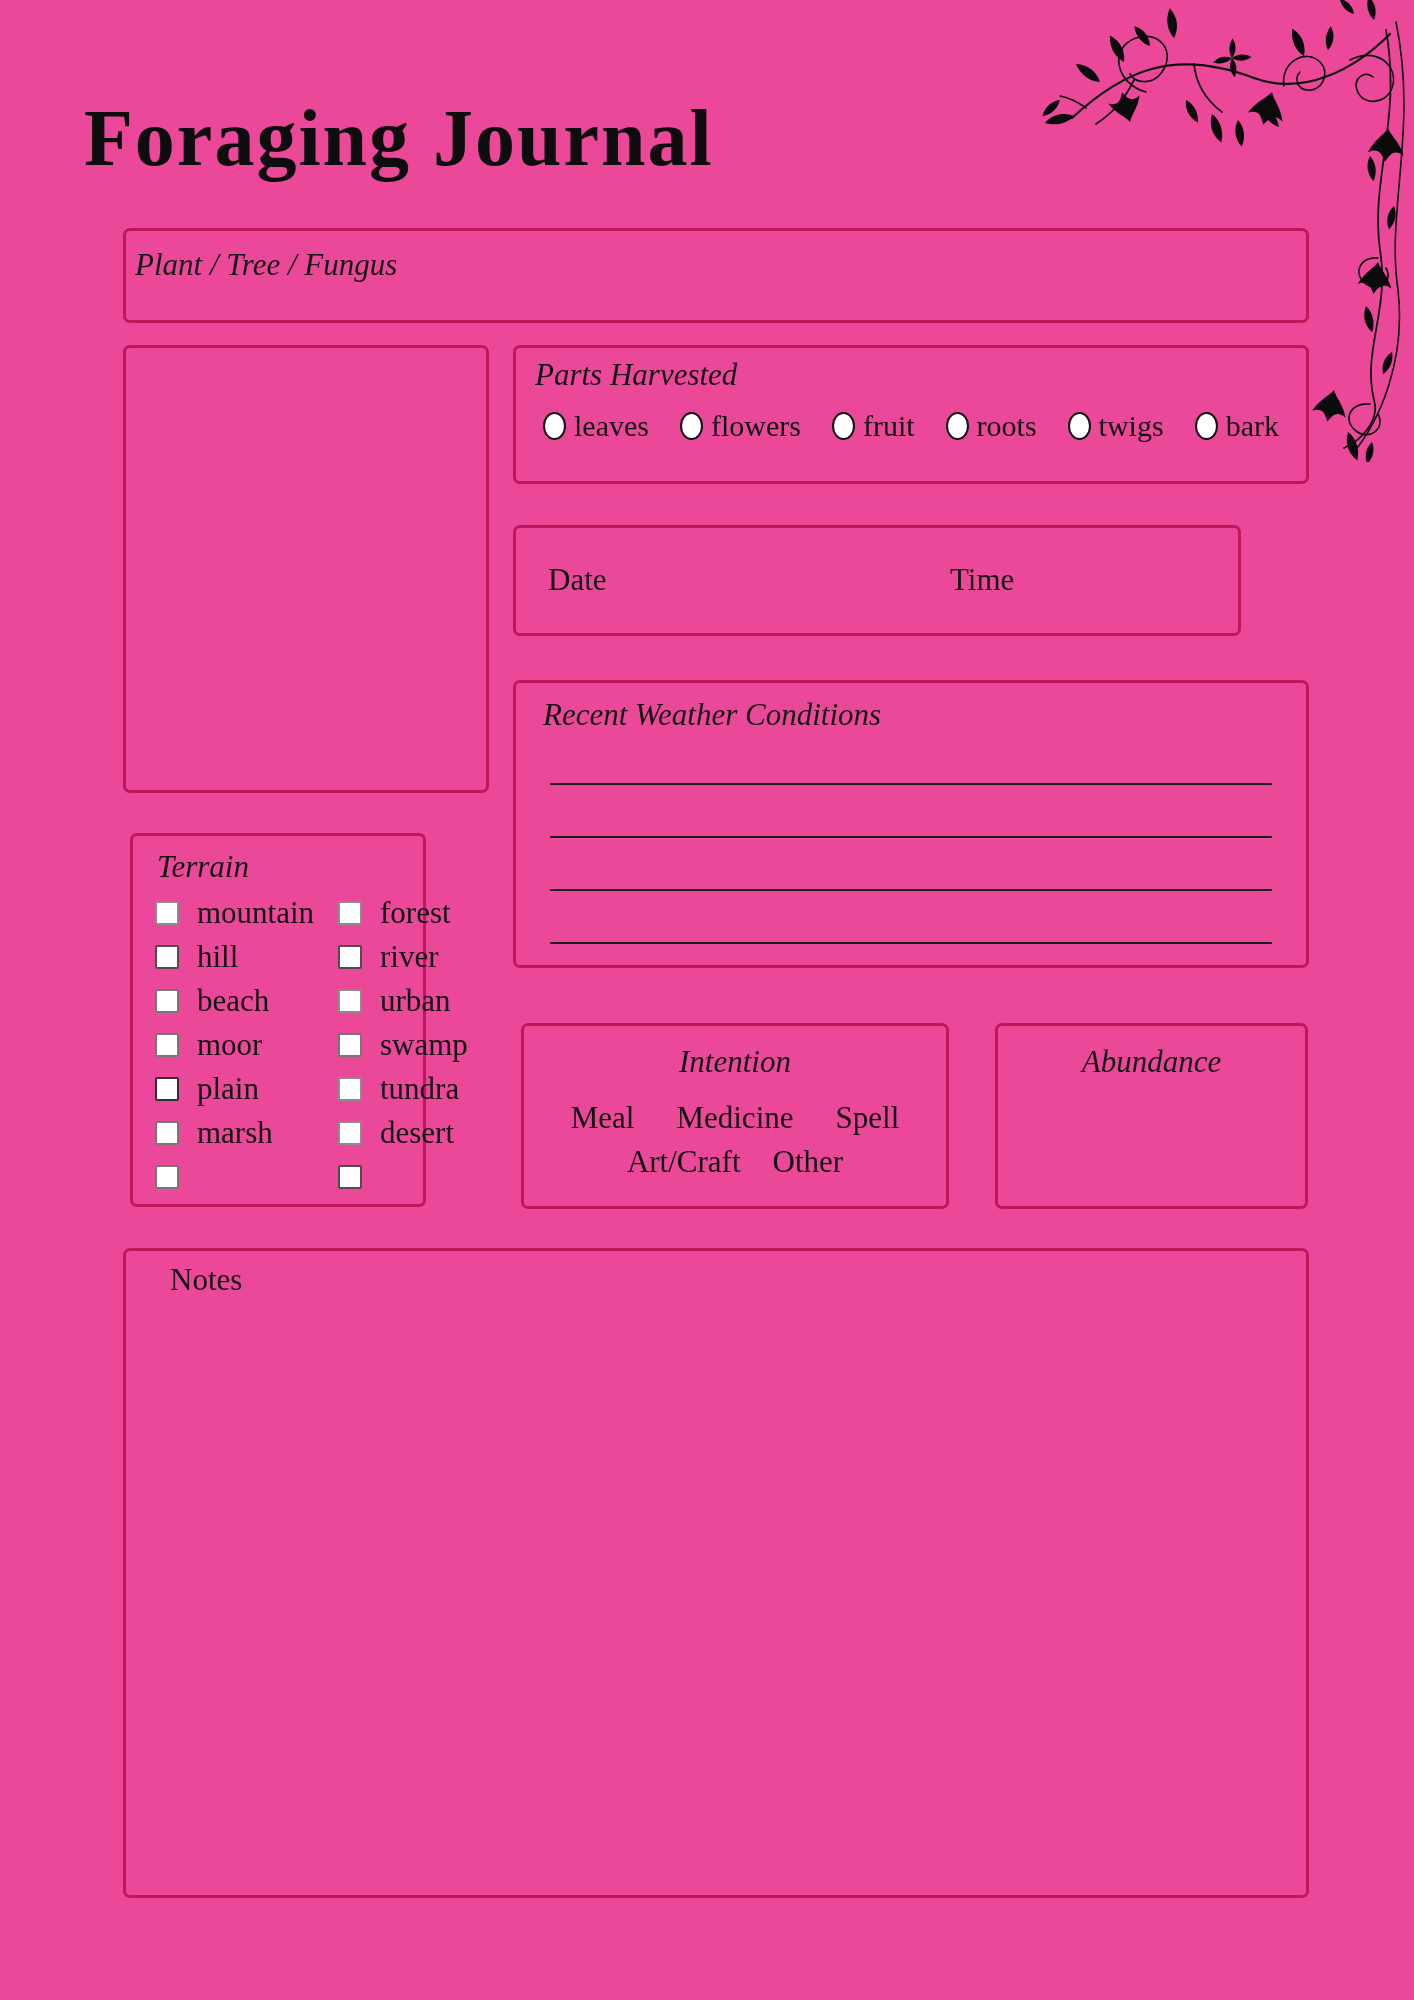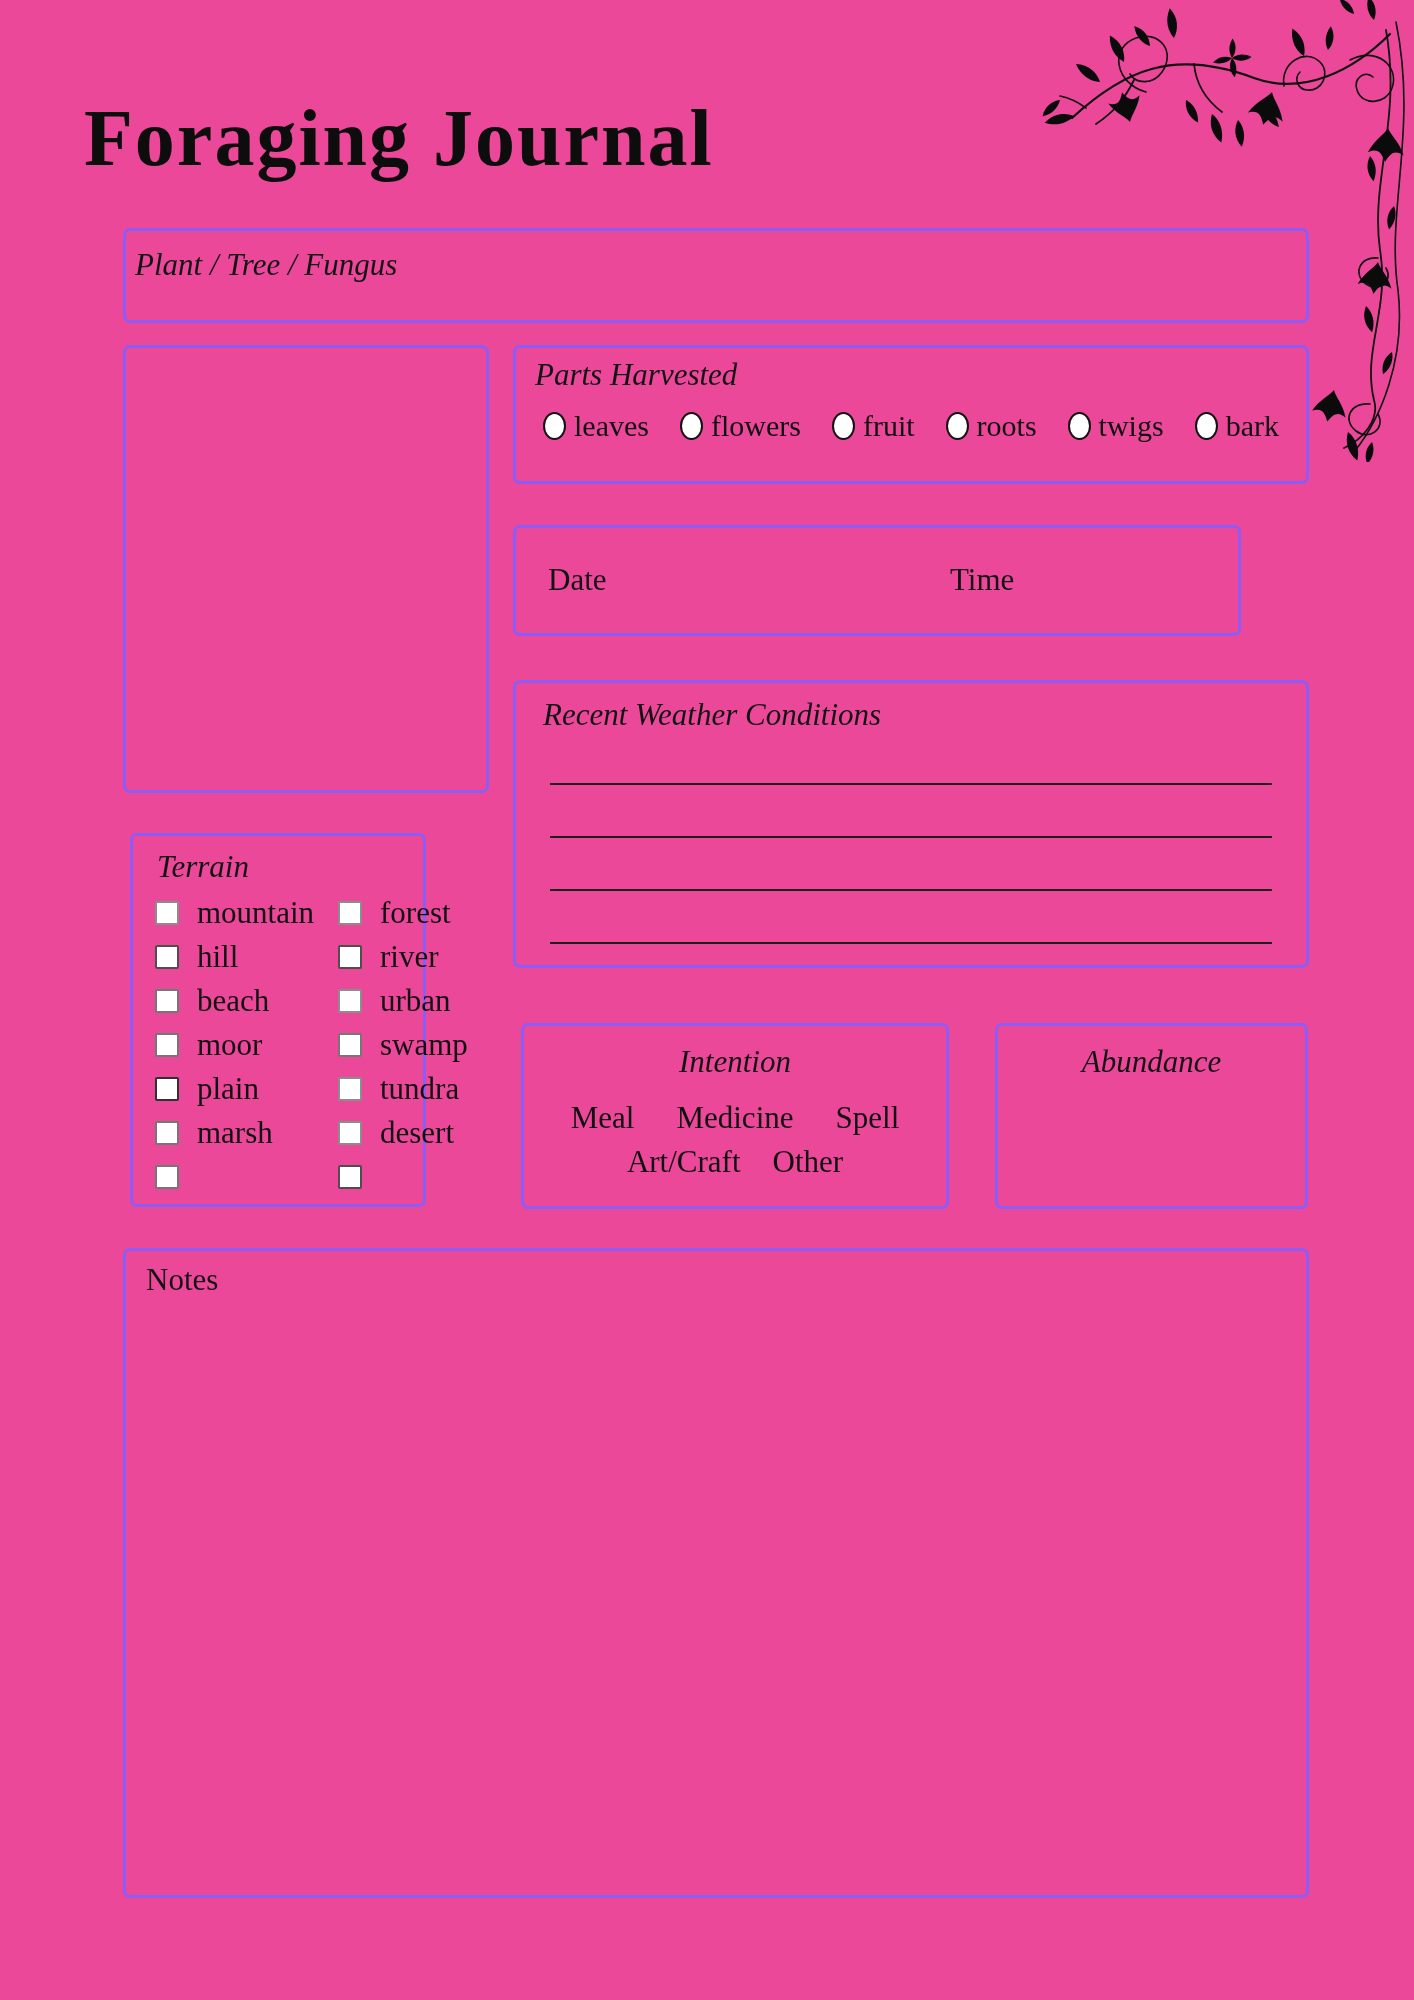--- a/index.html
+++ b/index.html
@@ -1,20 +1,20 @@
 <!DOCTYPE html>
 <html><head>
 <meta charset="utf-8">
 <style>
   html,body{margin:0;padding:0;background:#fff;}
   .page{position:relative;width:1414px;height:2000px;background:#ec4899;overflow:hidden;
         font-family:"Liberation Serif","DejaVu Serif",serif;color:#111;}
   .title{position:absolute;left:84px;top:98px;margin:0;font-size:80px;font-weight:700;
          letter-spacing:2px;line-height:1;color:#0d0d0d;}
-  .box{position:absolute;border:3px solid #8b5cf6;border-radius:7px;background:transparent;box-sizing:border-box;}
+  .box{position:absolute;border:3px solid #be185d;border-radius:7px;background:transparent;box-sizing:border-box;}
   .h-italic{display:block;font-style:italic;font-size:31px;line-height:36px;color:#141414;}
   .lbl{font-size:31px;line-height:36px;color:#141414;}
 
   .plant-box{left:123px;top:228px;width:1186px;height:95px;padding:16px 0 0 9px;}
   .specimen-box{left:123px;top:345px;width:366px;height:448px;}
 
   .parts-box{left:513px;top:345px;width:796px;height:139px;padding:9px 0 0 19px;}
   .radio-row{display:flex;align-items:center;margin:16px 0 0 8px;}
   .radio-item{display:flex;align-items:center;margin-right:31px;cursor:pointer;}
   .radio{width:19px;height:24px;border:2px solid #131313;border-radius:50%;margin-right:8px;flex:0 0 auto;background:#fff;}
@@ -36,21 +36,21 @@
   .cb.mid{border-color:#767676;} .cb.dark{border-color:#4e4e4e;} .cb.darkest{border-color:#303030;}
   .t-label{font-size:31px;line-height:36px;}
 
   .intention-box{left:521px;top:1023px;width:428px;height:186px;text-align:center;padding-top:18px;}
   .int-row{position:absolute;left:0;right:0;display:flex;justify-content:center;}
   .int-row.r1{top:74px;gap:42px;} .int-row.r2{top:118px;gap:32px;}
   .int-opt{font-size:31px;line-height:36px;cursor:pointer;}
 
   .abundance-box{left:995px;top:1023px;width:313px;height:186px;text-align:center;padding-top:18px;font-family:Liberation Serif, serif;}
 
-  .notes-box{left:123px;top:1248px;width:1186px;height:650px;padding:11px 0 0 20px;}
+  .notes-box{left:123px;top:1248px;width:1186px;height:650px;padding:11px 0 0 44px;}
 
   .flourish{position:absolute;top:0;right:0;width:580px;height:462px;}
 </style>
 </head>
 <body>
 
 <div class="page">
 
   <h1 class="title">Foraging Journal</h1>
 

